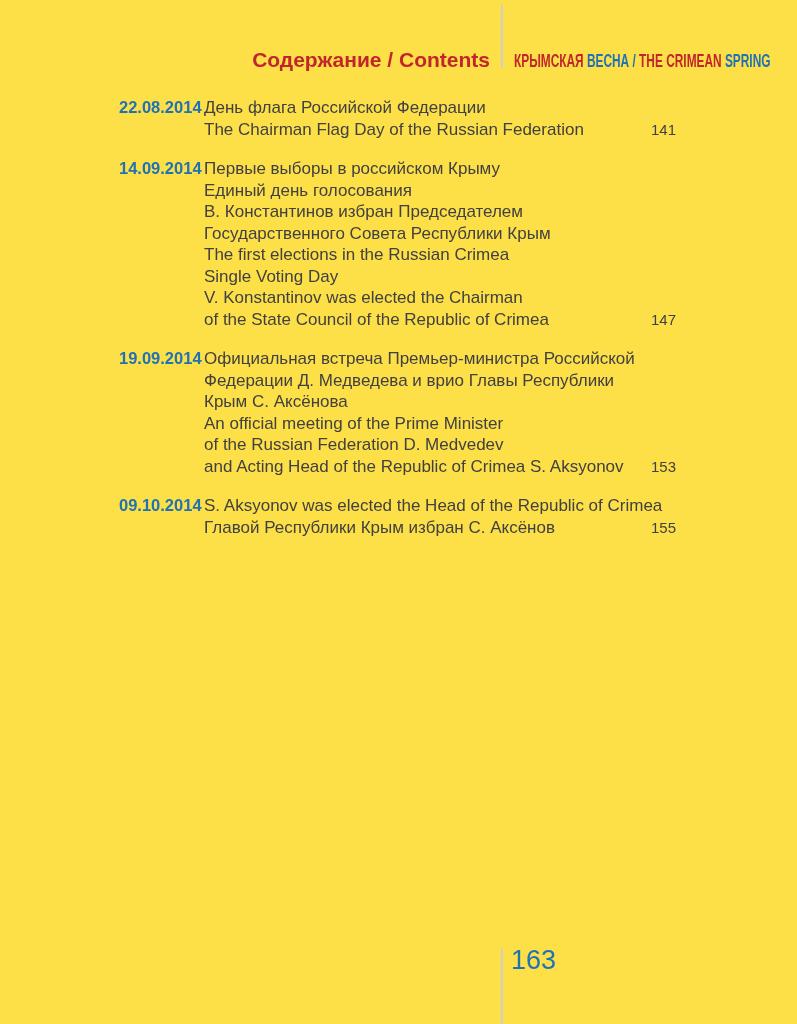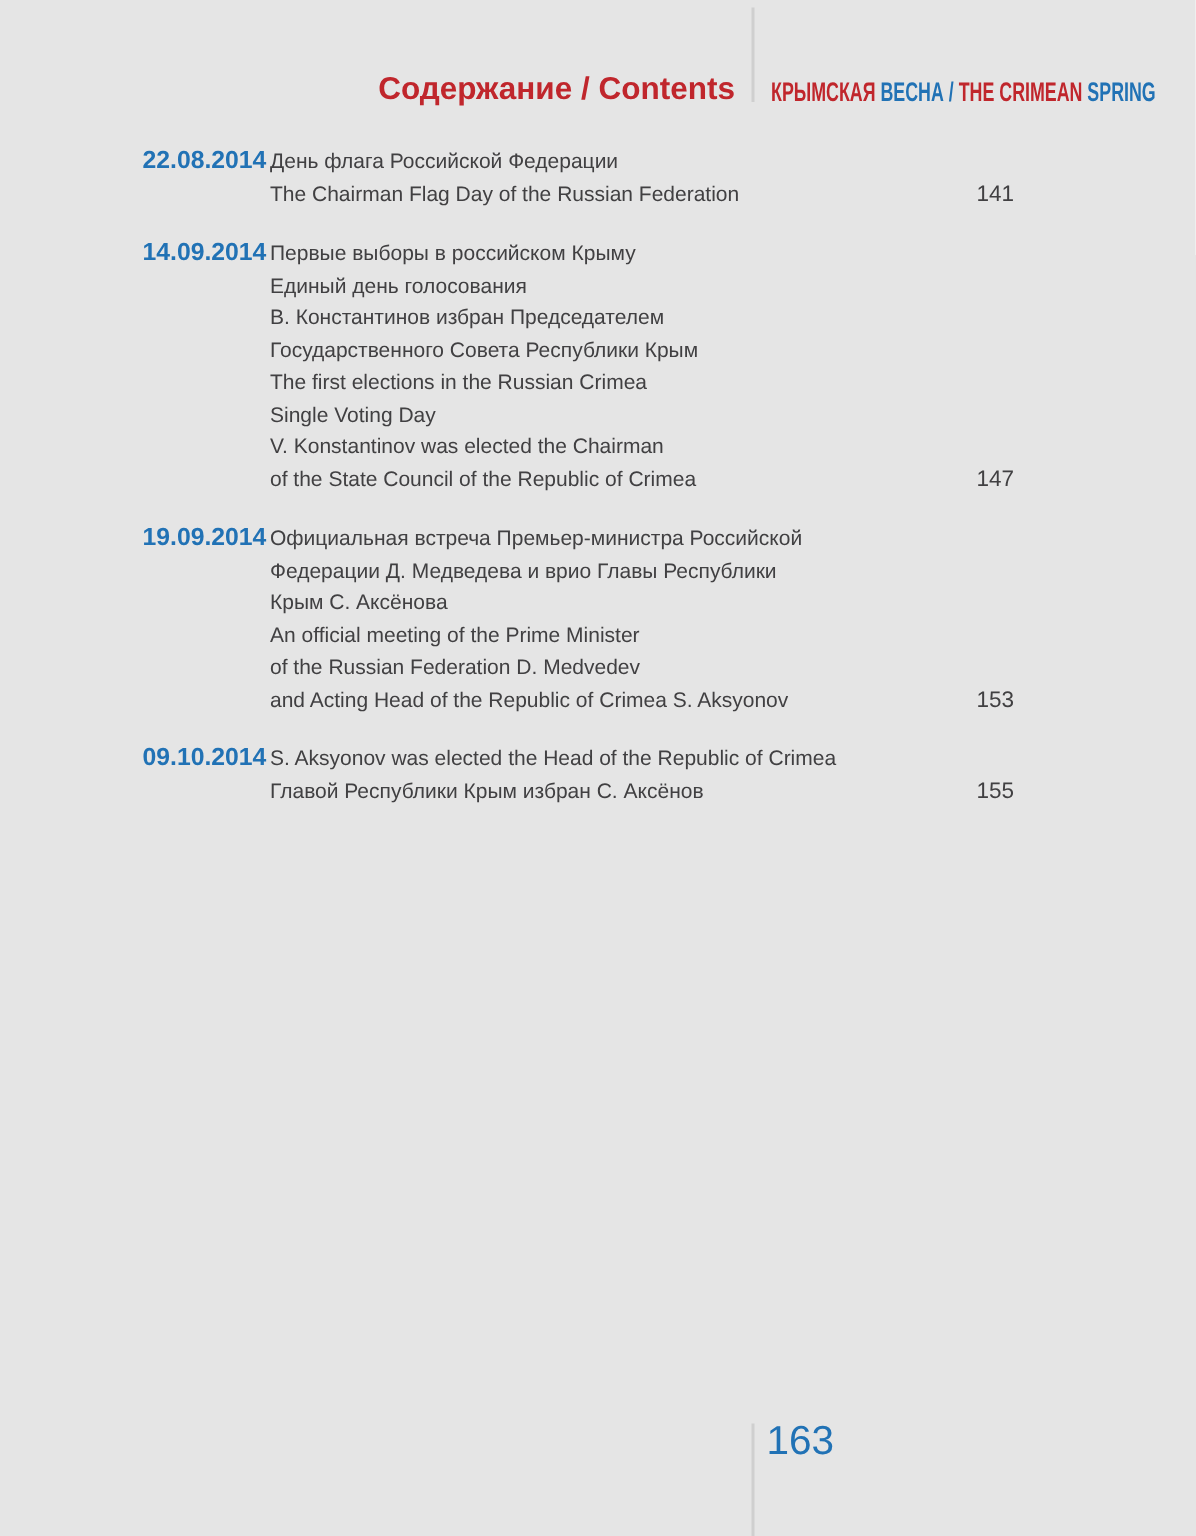--- a/index.html
+++ b/index.html
@@ -9,21 +9,21 @@
     --divider:#cfcfcf;
   }
   *{margin:0;padding:0;box-sizing:border-box;}
   html,body{width:797px;height:1024px;}
   body{
     background:#ffffff;
     font-family:"Liberation Sans","DejaVu Sans",sans-serif;
     position:relative;
     overflow:hidden;
   }
-  .page{position:absolute;inset:0;background:#e5e5e5;}
+  .page{position:absolute;inset:0;background:#fde047;}
 
   
   .header-title{
     position:absolute;top:48px;right:307px;
     font-size:21px;font-weight:bold;color:var(--red);
     white-space:nowrap;
   }
   .header-divider{
     position:absolute;left:501px;top:5px;width:2px;height:63px;
     background:var(--divider);
@@ -34,29 +34,29 @@
     white-space:pre;letter-spacing:0;
     transform:scaleX(0.66);transform-origin:left top;
   }
   .brand .red{color:var(--red);}
   .brand .blue{color:var(--blue);}
 
   
   .entries{
     position:absolute;left:95px;top:97px;width:581px;
   }
-  .entry{display:flex;margin-bottom:18px;}
+  .entry{display:flex;margin-bottom:18px;margin-left:24px;}
   .entry-date{
     width:85px;flex:0 0 85px;
     font-size:16.5px;line-height:21.5px;font-weight:bold;
     color:var(--blue);white-space:nowrap;
   }
   .entry-lines{flex:1;min-width:0;}
   .entry-line{
-    font-size:14px;line-height:21.5px;color:var(--text);
+    font-size:17px;line-height:21.5px;color:var(--text);
     white-space:nowrap;
   }
   .entry-page{
     flex:0 0 auto;align-self:flex-end;
     min-width:34px;text-align:right;
     font-size:15px;line-height:21.5px;color:var(--text);
   }
 
   
   .footer-line{

